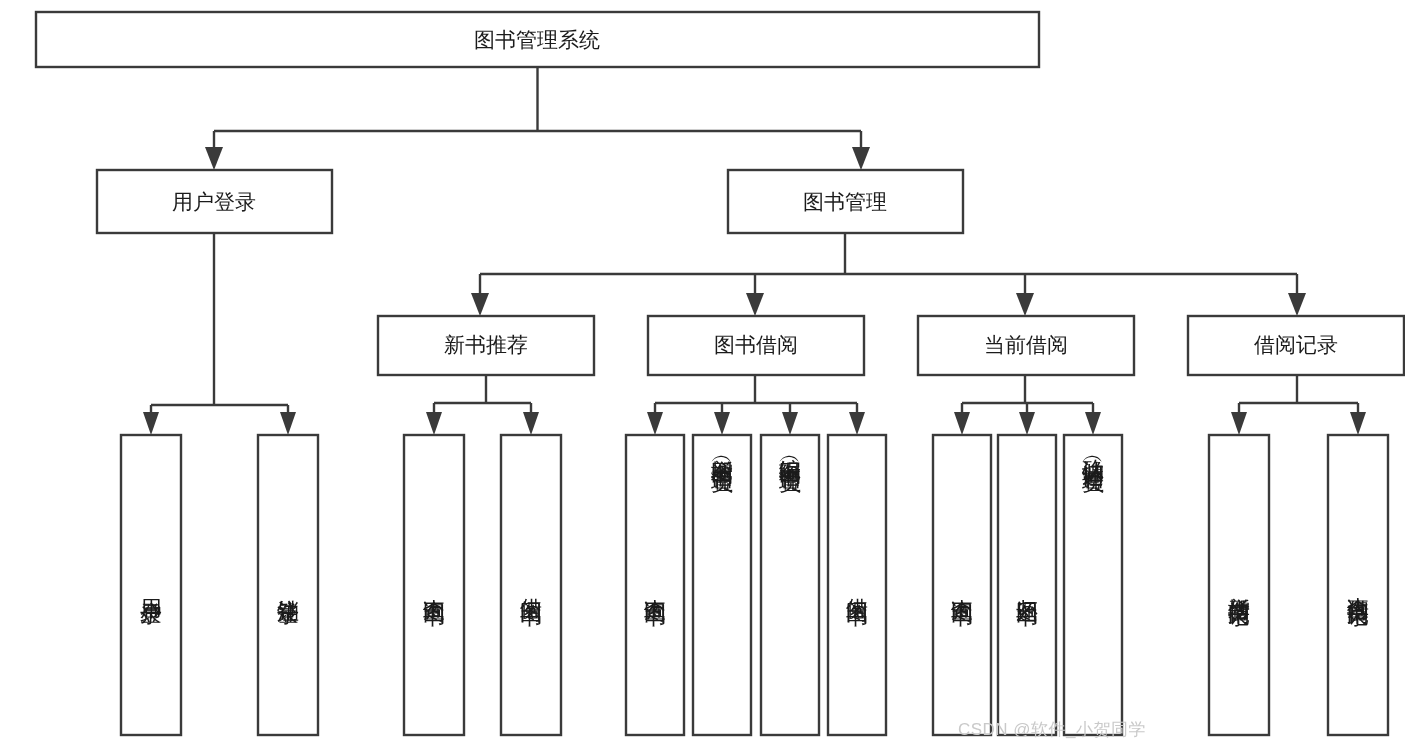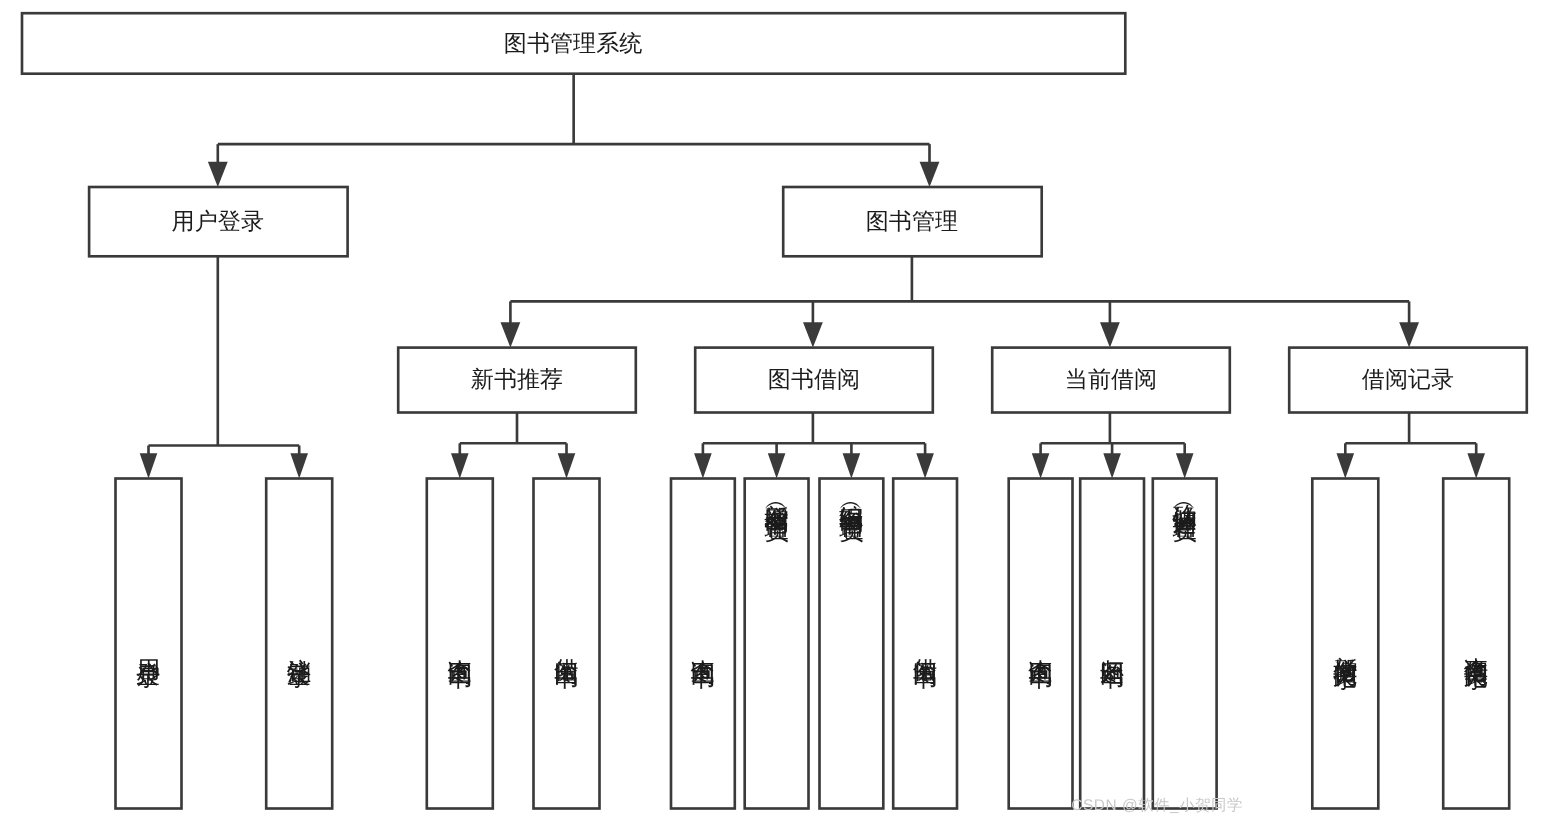--- a/index.html
+++ b/index.html
@@ -9,21 +9,21 @@
   }
   body {
     width: 1405px;
     height: 747px;
     font-family: "Liberation Sans", "DejaVu Sans", sans-serif;
     overflow: hidden;
     position: relative;
   }
   #diagram-root {
     position: absolute;
-    top: 0; left: 0;
+    top: 0; left: 16px;
     width: 1142px;
     height: 747px;
   }
   svg#flow {
     display: block;
     width: 1405px;
     height: 747px;
   }
   .node-rect {
     fill: #ffffff;
@@ -69,21 +69,21 @@
     line-height: 1.18;
     letter-spacing: 2px;
     color: #1b1b1b;
     white-space: nowrap;
   }
   #watermark {
     position: absolute;
     right: 12px;
     bottom: 6px;
     font-family: "Liberation Sans", "DejaVu Sans", sans-serif;
-    font-size: 14px;
+    font-size: 17px;
     color: #c9c9c9;
     letter-spacing: 0.5px;
     user-select: none;
   }
 </style>
 </head>
 <body>
 
 <div id="diagram-root">
 

